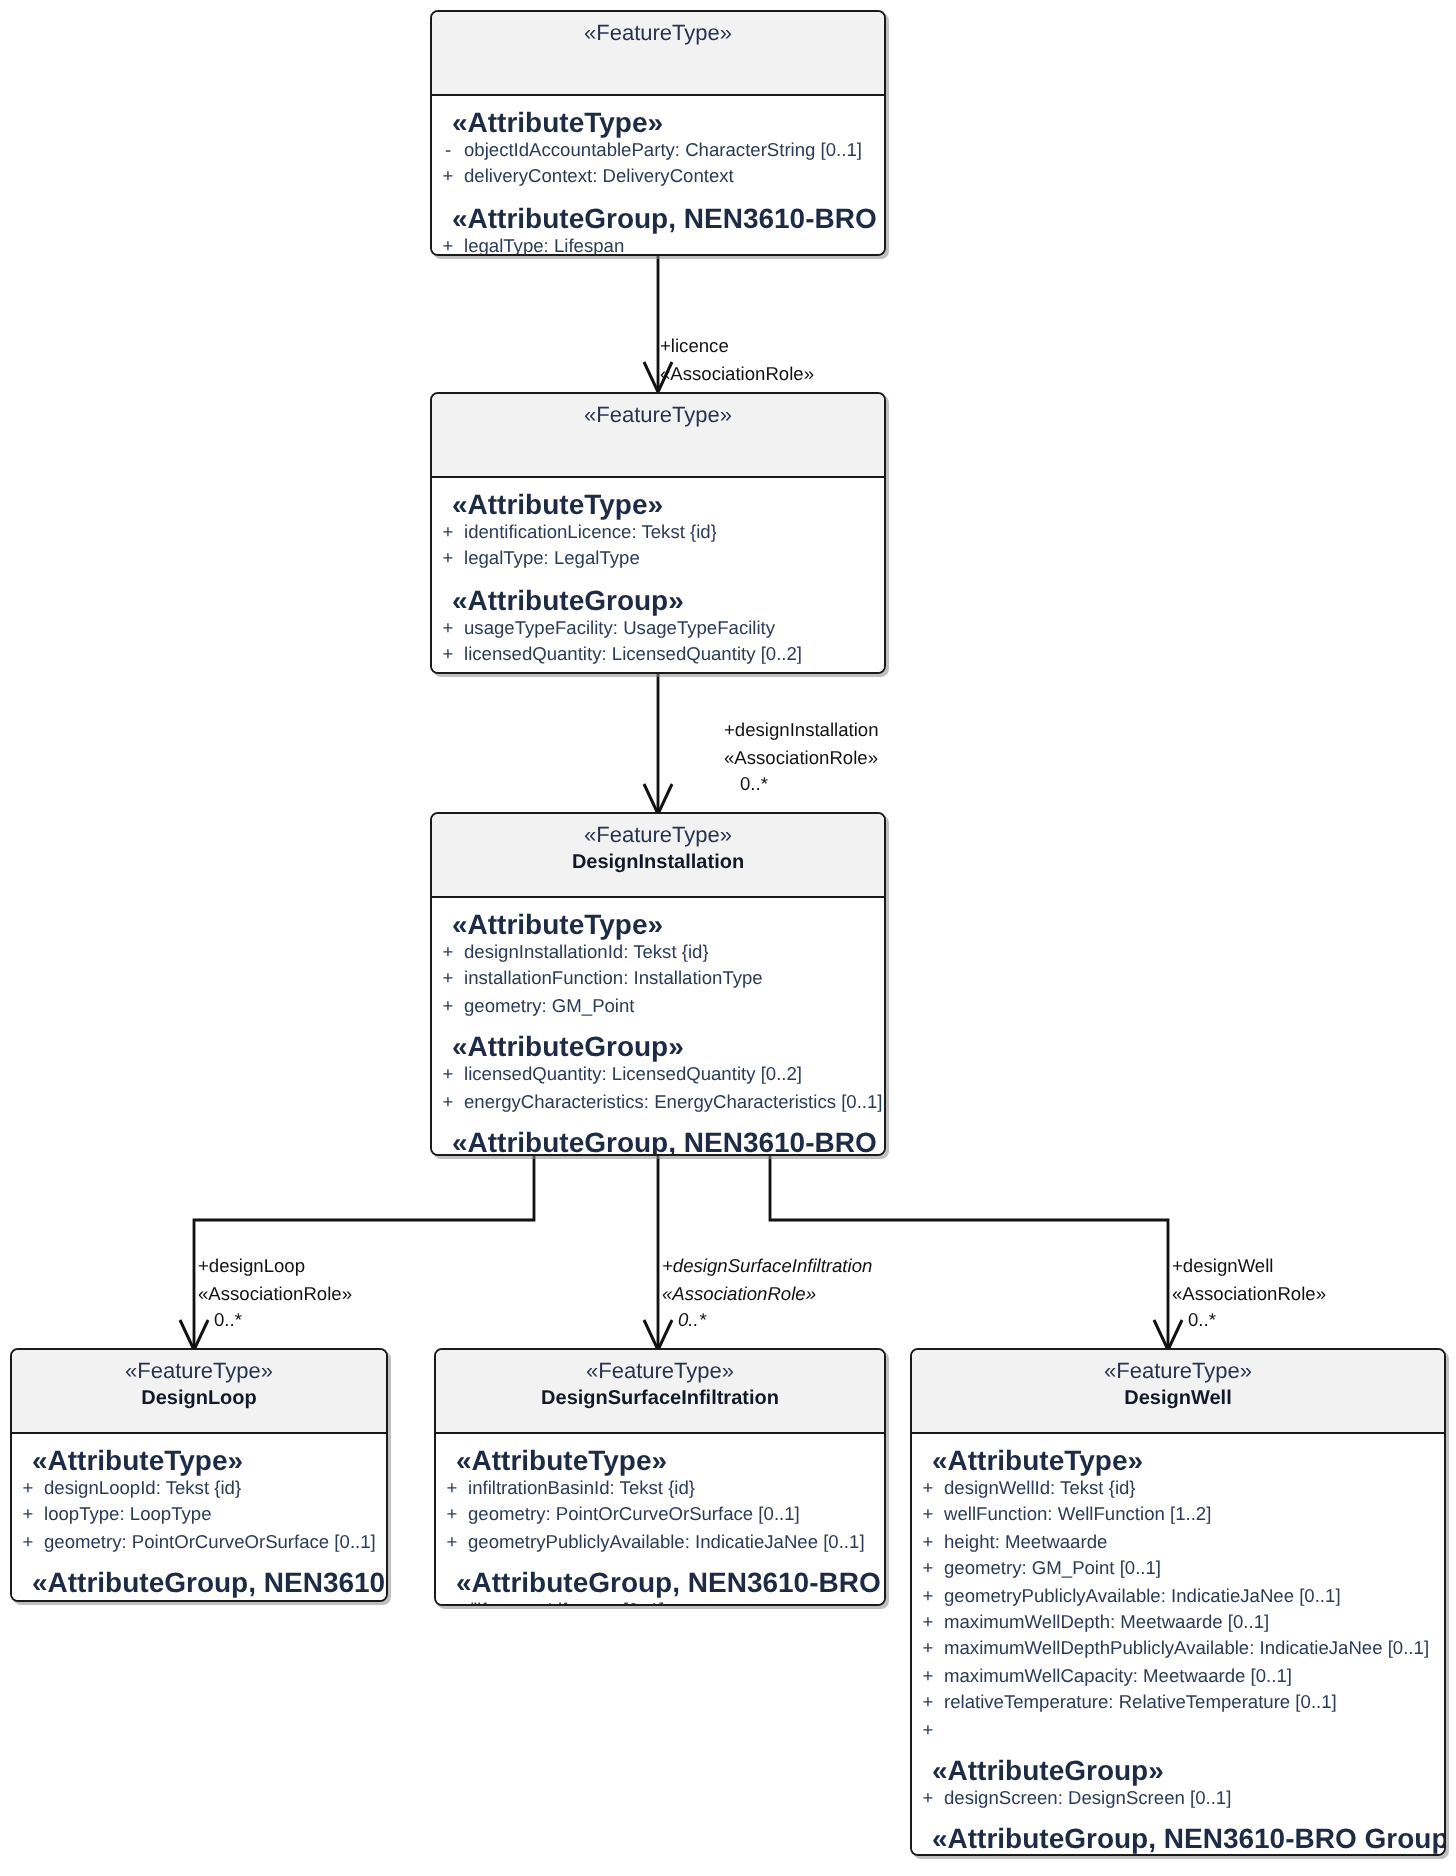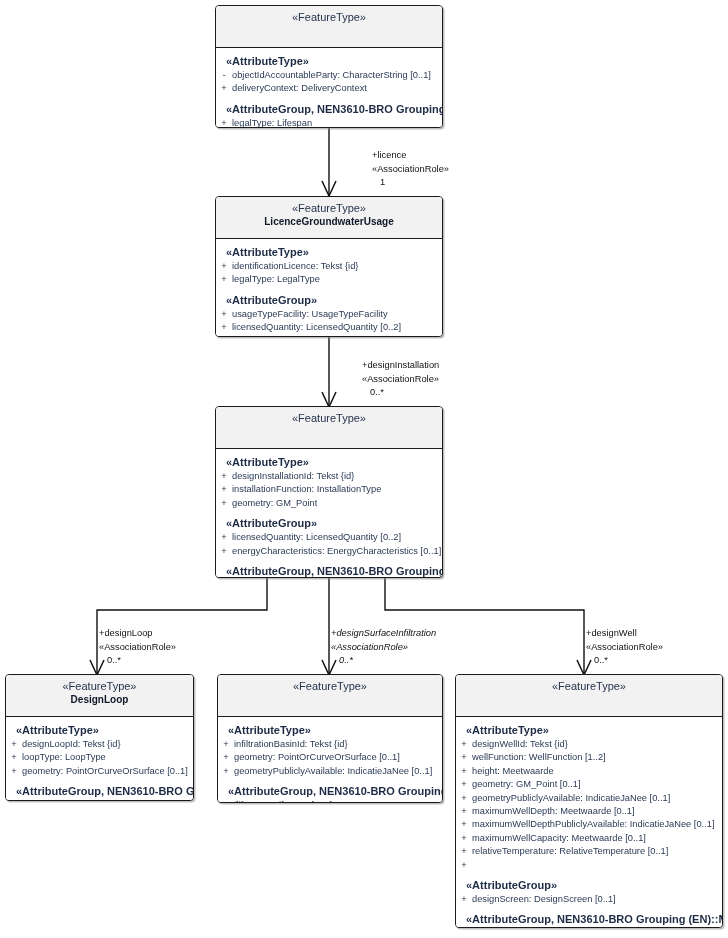--- a/index.html
+++ b/index.html
@@ -57,21 +57,21 @@
     color: #111827;
     line-height: 14px;
     white-space: nowrap;
   }
   .uml-body {
     background: #ffffff;
     padding: 5px 0 5px 0;
     box-sizing: border-box;
   }
   .group-label {
-    font-size: 11px;
+    font-size: 14px;
     font-weight: bold;
     color: #1d2b45;
     padding: 2px 4px 1px 10px;
     line-height: 13px;
     white-space: nowrap;
     overflow: hidden;
   }
   .attr-row {
     display: flex;
     align-items: baseline;
@@ -125,21 +125,21 @@
       <path d="M90,660 L97,675 L104,660" stroke-width="1.5"></path>
 
       <path d="M329,578 L329,674"></path>
       <path d="M322,660 L329,675 L336,660" stroke-width="1.5"></path>
 
       <path d="M385,578 L385,610 L584,610 L584,674"></path>
       <path d="M577,660 L584,675 L591,660" stroke-width="1.5"></path>
     </g>
   </svg>
 
-  <div class="assoc-label" style="left:330px; top:149px;margin-left:42px;">
+  <div class="assoc-label" style="left:330px; top:167px;">
     <span class="role">+licence</span>
     <span class="stereo">«AssociationRole»</span>
     <span class="mult" style="margin-left:8px;">1</span>
   </div>
 
   <div class="assoc-label" style="left:330px; top:359px;margin-left:32px;">
     <span class="role">+designInstallation</span>
     <span class="stereo">«AssociationRole»</span>
     <span class="mult" style="margin-left:8px;">0..*</span>
   </div>
@@ -181,21 +181,20 @@
       <div class="attr-row">
         <span class="attr-vis">+</span>
         <span class="attr-text">legalType: Lifespan</span>
       </div>
     </div>
   </div>
 
   <div class="uml-class" style="left:215px; top:196px; width:228px; height:141px;">
     <div class="uml-header" style="height:42px;">
       <div class="stereotype">«FeatureType»</div>
-      <div class="class-name">LicenceGroundwaterUsage</div>
     </div>
     <div class="uml-body">
       <div class="group-label">«AttributeType»</div>
       <div class="attr-row">
         <span class="attr-vis">+</span>
         <span class="attr-text">identificationLicence: Tekst {id}</span>
       </div>
       <div class="attr-row">
         <span class="attr-vis">+</span>
         <span class="attr-text">legalType: LegalType</span>
@@ -213,20 +212,21 @@
       <div class="attr-row">
         <span class="attr-vis">+</span>
         <span class="attr-text">lifespan: Lifespan [0..1]</span>
       </div>
     </div>
   </div>
 
   <div class="uml-class" style="left:215px; top:406px; width:228px; height:172px;">
     <div class="uml-header" style="height:42px;">
       <div class="stereotype">«FeatureType»</div>
+      <div class="class-name">DesignInstallation</div>
     </div>
     <div class="uml-body">
       <div class="group-label">«AttributeType»</div>
       <div class="attr-row">
         <span class="attr-vis">+</span>
         <span class="attr-text">designInstallationId: Tekst {id}</span>
       </div>
       <div class="attr-row">
         <span class="attr-vis">+</span>
         <span class="attr-text">installationFunction: InstallationType</span>
@@ -275,20 +275,21 @@
       <div class="attr-row">
         <span class="attr-vis">+</span>
         <span class="attr-text">/lifespan: Lifespan [0..1]</span>
       </div>
     </div>
   </div>
 
   <div class="uml-class" style="left:217px; top:674px; width:226px; height:129px;">
     <div class="uml-header" style="height:42px;">
       <div class="stereotype">«FeatureType»</div>
+      <div class="class-name">DesignSurfaceInfiltration</div>
     </div>
     <div class="uml-body">
       <div class="group-label">«AttributeType»</div>
       <div class="attr-row">
         <span class="attr-vis">+</span>
         <span class="attr-text">infiltrationBasinId: Tekst {id}</span>
       </div>
       <div class="attr-row">
         <span class="attr-vis">+</span>
         <span class="attr-text">geometry: PointOrCurveOrSurface [0..1]</span>
@@ -302,20 +303,21 @@
       <div class="attr-row">
         <span class="attr-vis">+</span>
         <span class="attr-text">/lifespan: Lifespan [0..1]</span>
       </div>
     </div>
   </div>
 
   <div class="uml-class" style="left:455px; top:674px; width:268px; height:254px;">
     <div class="uml-header" style="height:42px;">
       <div class="stereotype">«FeatureType»</div>
+      <div class="class-name">DesignWell</div>
     </div>
     <div class="uml-body">
       <div class="group-label">«AttributeType»</div>
       <div class="attr-row">
         <span class="attr-vis">+</span>
         <span class="attr-text">designWellId: Tekst {id}</span>
       </div>
       <div class="attr-row">
         <span class="attr-vis">+</span>
         <span class="attr-text">wellFunction: WellFunction [1..2]</span>

